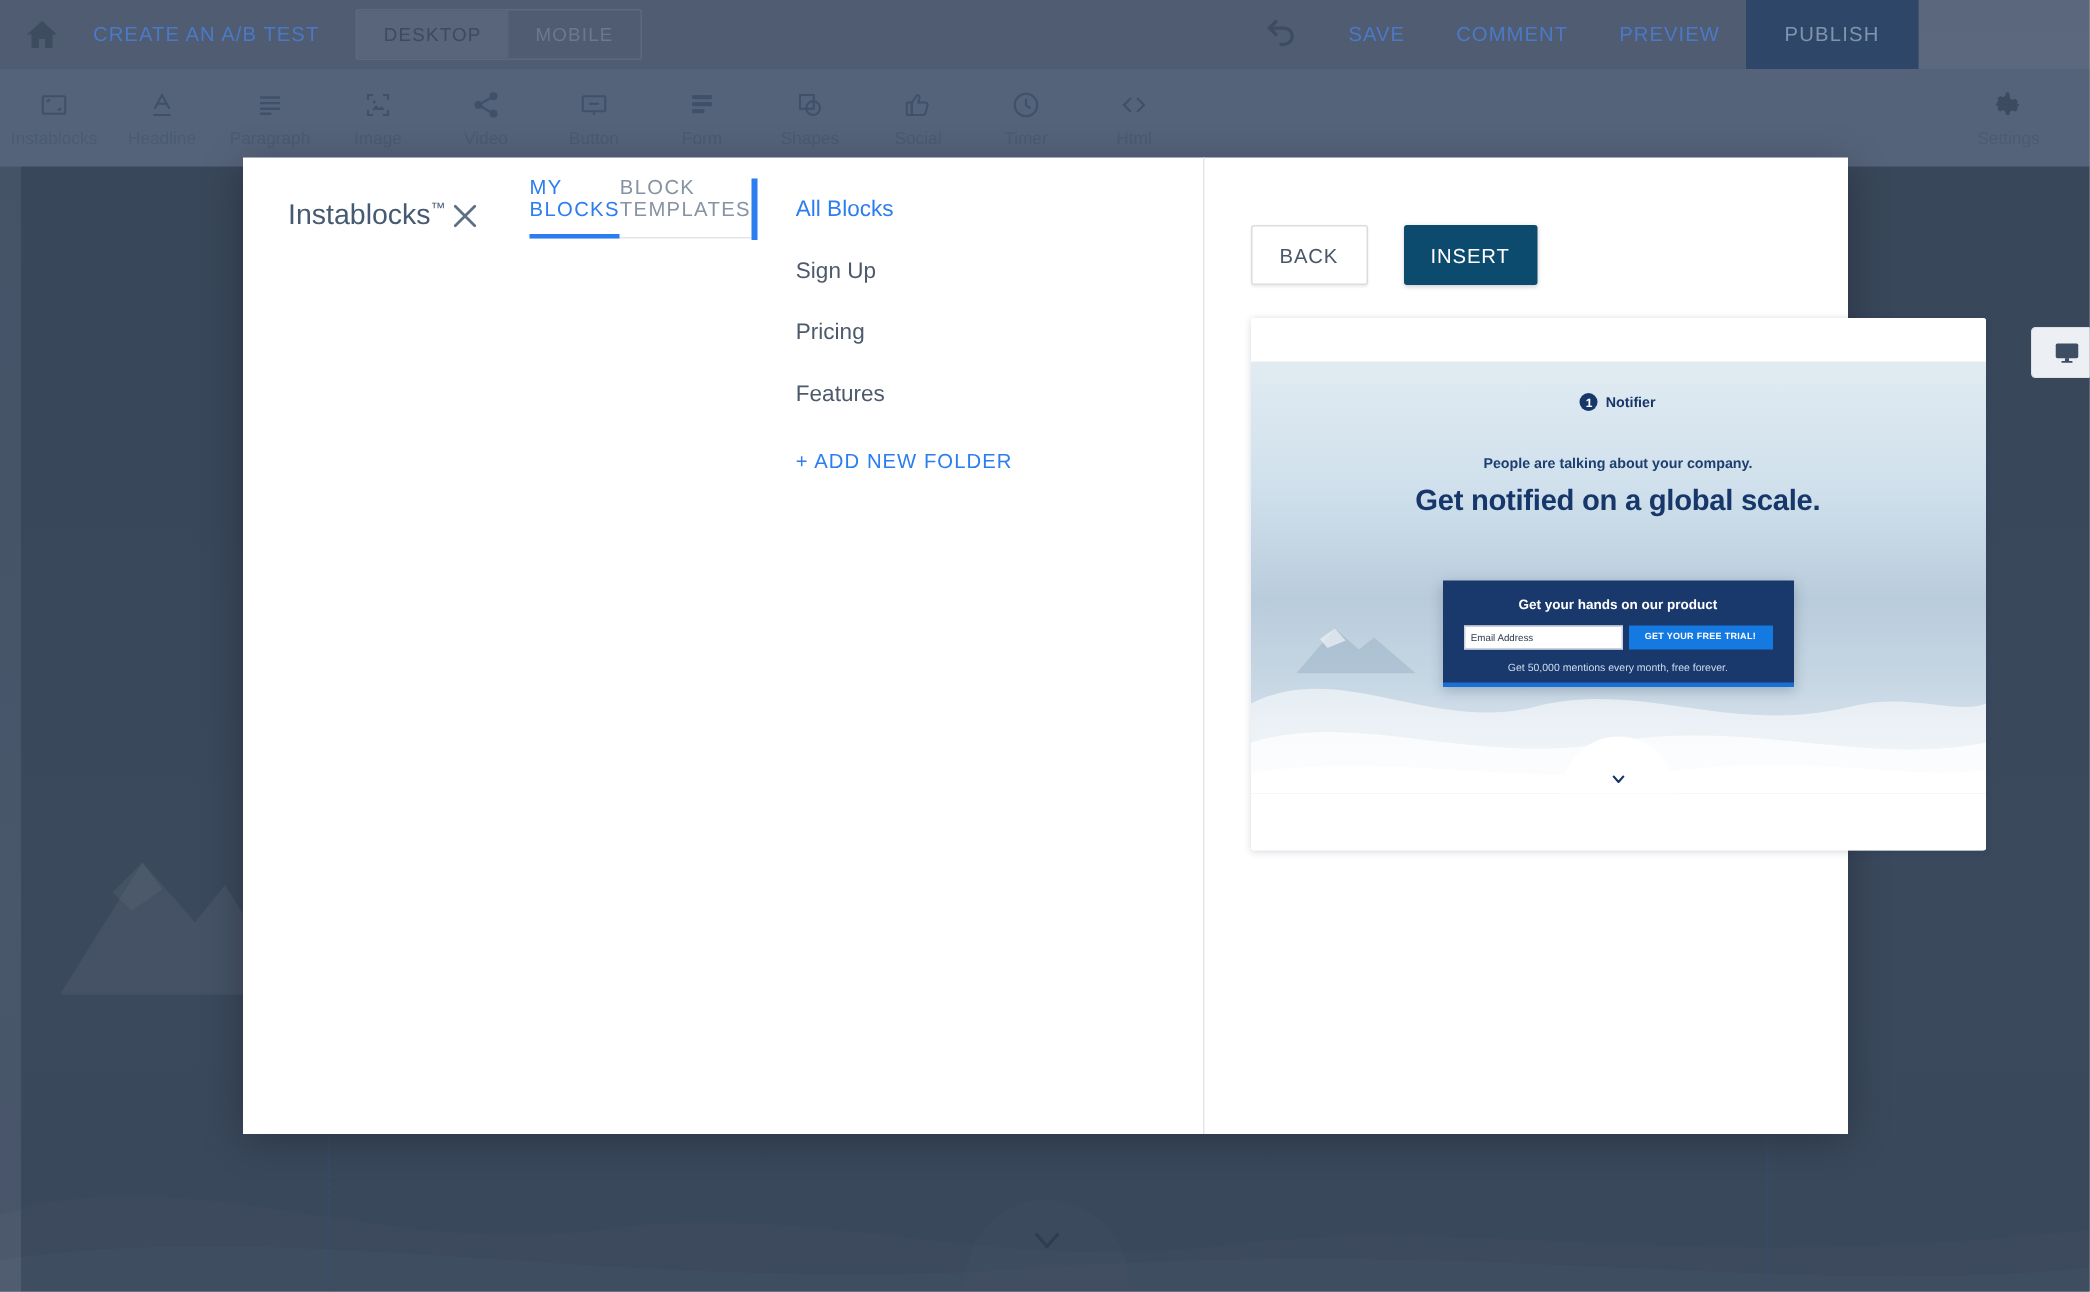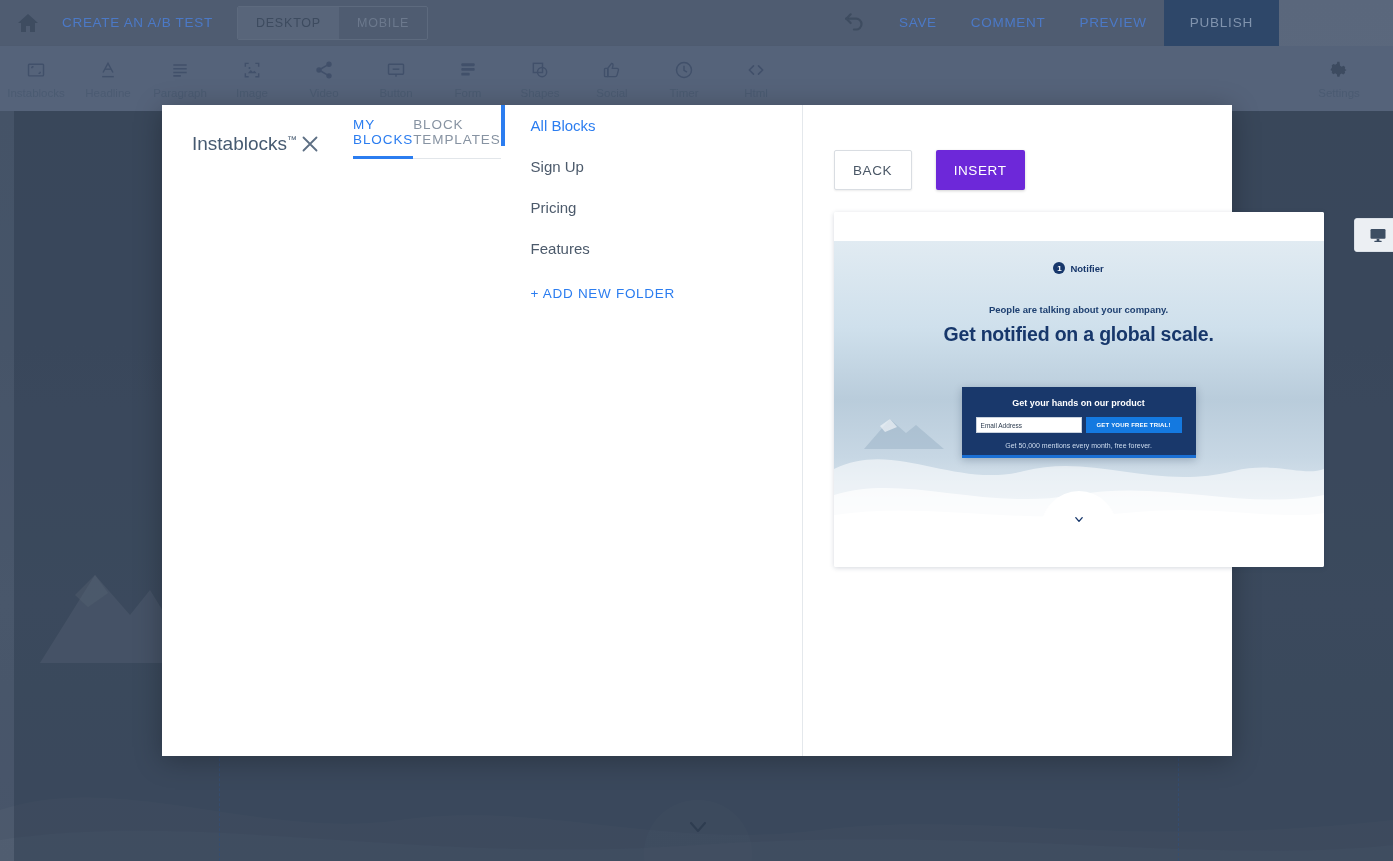--- a/index.html
+++ b/index.html
@@ -112,21 +112,21 @@
     font-size: 13.5px; letter-spacing: .9px; color: #8793a2; position: relative;
   }
   .tab.active { color: #2b7df0; }
   .tab.active::after {
     content: ""; position: absolute; left: 0; bottom: -1px; width: 100%;
     height: 3px; background: #2b7df0;
   }
   .modal-body { flex: 1; display: flex; min-height: 0; }
 
   .side {
-    width: 302px; border-right: 1px solid #e4e8ec; 
+    width: 302px; border-right: 1px solid #e4e8ec; padding-top: 14px;
     flex-shrink: 0;
   }
   .side-item {
     height: 41px; display: flex; align-items: center; padding-left: 30px;
     font-size: 15px; color: #4c5a6b; position: relative;
   }
   .side-item.active { color: #2b7df0; }
   .side-item.active::before {
     content: ""; position: absolute; left: 0; top: 0; width: 4px; height: 100%;
     background: #2b7df0;
@@ -139,21 +139,21 @@
   .btn-row { display: flex; gap: 24px; }
   .btn {
     height: 40px; min-width: 78px; padding: 0 18px; display: flex;
     align-items: center; justify-content: center; font-size: 13.5px;
     letter-spacing: .6px; border-radius: 2px;
   }
   .btn.back {
     background: #fff; color: #4a5766; border: 1px solid #d9dde2;
     box-shadow: 0 1px 2px rgba(0,0,0,.08);
   }
-  .btn.insert { background: #6d28d9; color: #fff; min-width: 89px; box-shadow: 0 1px 3px rgba(0,0,0,.18); }
+  .btn.insert { background: #0c4a6e; color: #fff; min-width: 89px; box-shadow: 0 1px 3px rgba(0,0,0,.18); }
 
   .preview-wrap { display: flex; gap: 0; margin-top: 22px; }
   .preview-card {
     width: 490px; height: 355px; background: #fff; border-radius: 2px;
     box-shadow: 0 1px 5px rgba(20,40,70,.18); overflow: hidden;
     display: flex; flex-direction: column;
   }
   .pv-topband { height: 29px; background: #fff; }
   .pv-hero {
     position: relative; height: 288px;

